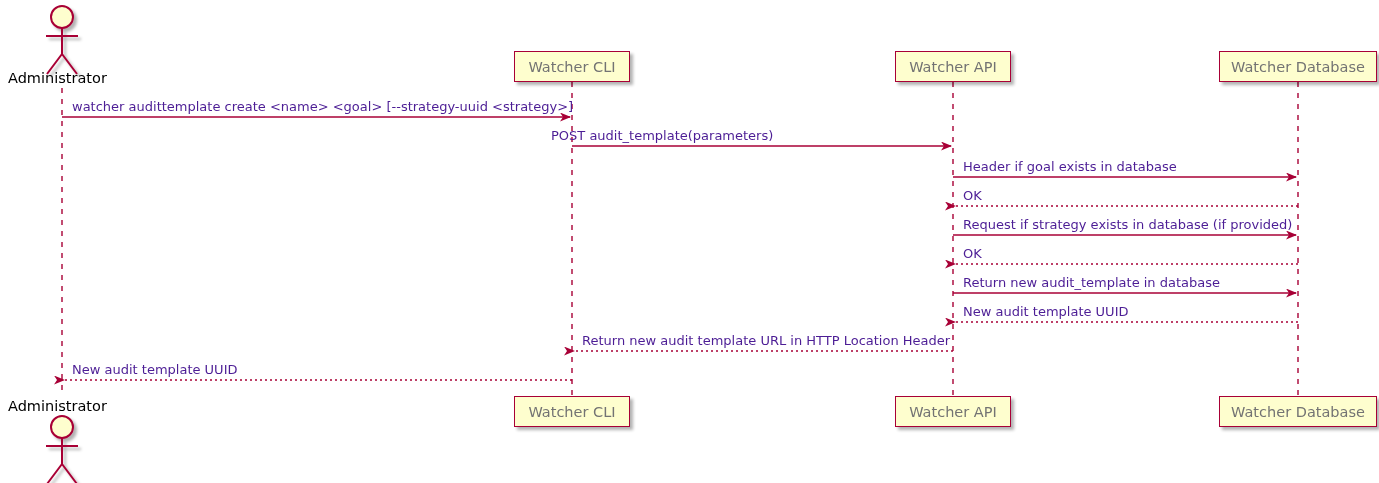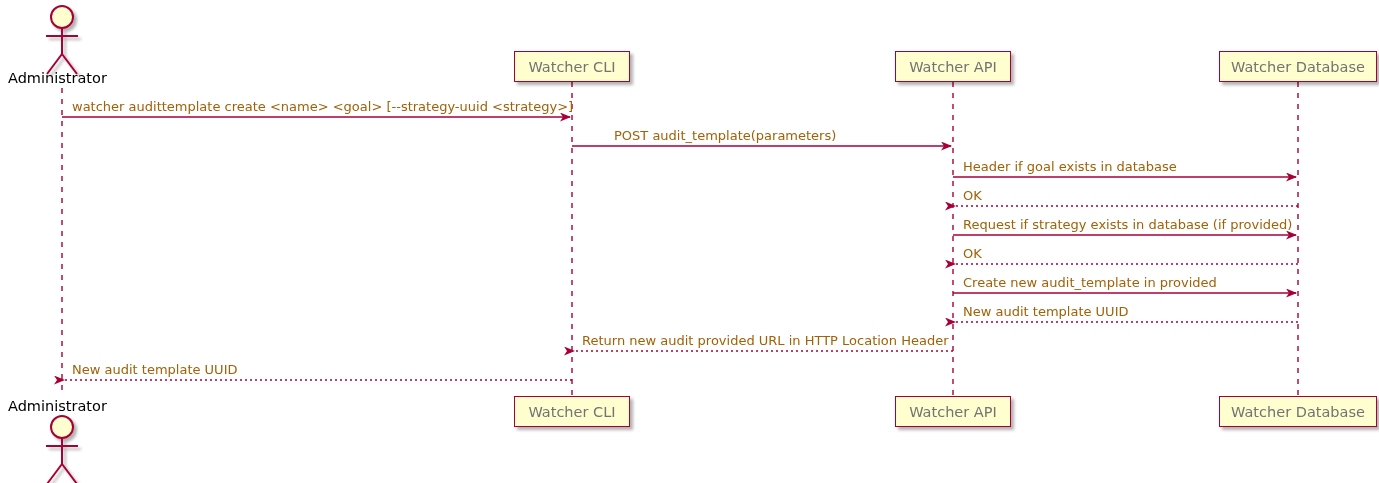--- a/index.html
+++ b/index.html
@@ -4,21 +4,21 @@
 <style>
   html,body{margin:0;padding:0;background:#ffffff;}
   body{font-family:"DejaVu Sans","Liberation Sans",sans-serif;}
   #diagram{position:relative;width:1379px;height:483px;background:#ffffff;overflow:hidden;padding-left:38px;}
   #svg-layer{position:absolute;left:0;top:0;width:1379px;height:483px;}
   .pbox{position:absolute;background:#FEFECE;border:1.5px solid #A80036;
         box-shadow:3px 3px 3px rgba(0,0,0,0.30);
         display:flex;align-items:center;justify-content:center;
         font-size:14.5px;color:#737373;white-space:nowrap;box-sizing:border-box;}
   .actor-label{position:absolute;font-size:14.5px;color:#000000;white-space:nowrap;}
-  .msg{position:absolute;font-size:13px;color:#a16207;white-space:nowrap;}
+  .msg{position:absolute;font-size:13px;color:#4c1d95;white-space:nowrap;}
 </style>
 </head>
 <body>
 
 <div id="diagram">
 
   <svg id="svg-layer" xmlns="http://www.w3.org/2000/svg" viewBox="0 0 1379 483">
     <defs>
       <marker id="arrow-r" markerWidth="11" markerHeight="9" refX="10" refY="4.5" orient="auto" markerUnits="userSpaceOnUse">
         <path d="M0,0 L11,4.5 L0,9 L3,4.5 Z" fill="#A80036"></path>
@@ -72,24 +72,24 @@
       <div class="actor-label" style="left: 8px; top: 398px;">Administrator</div>
       <div class="pbox" style="left: 513.8px; top: 51px; width: 116.4px; height: 31px;">Watcher CLI</div>
       <div class="pbox" style="left: 513.8px; top: 396px; width: 116.4px; height: 31px;">Watcher CLI</div>
       <div class="pbox" style="left: 894.8px; top: 51px; width: 116.4px; height: 31px;">Watcher API</div>
       <div class="pbox" style="left: 894.8px; top: 396px; width: 116.4px; height: 31px;">Watcher API</div>
       <div class="pbox" style="left: 1218.8px; top: 51px; width: 158.4px; height: 31px;">Watcher Database</div>
       <div class="pbox" style="left: 1218.8px; top: 396px; width: 158.4px; height: 31px;">Watcher Database</div>
     </div>
   <div id="labels">
       <div class="msg" style="left: 72px; top: 99px;">watcher audittemplate create &lt;name&gt; &lt;goal&gt; [--strategy-uuid &lt;strategy&gt;]</div>
-      <div class="msg" style="left: 614px; top: 128px;">POST audit_template(parameters)</div>
+      <div class="msg" style="left: 551px; top: 128px;">POST audit_template(parameters)</div>
       <div class="msg" style="left: 963px; top: 159px;">Header if goal exists in database</div>
       <div class="msg" style="left: 963px; top: 188px;">OK</div>
       <div class="msg" style="left: 963px; top: 217px;">Request if strategy exists in database (if provided)</div>
       <div class="msg" style="left: 963px; top: 246px;">OK</div>
-      <div class="msg" style="left: 963px; top: 275px;">Create new audit_template in provided</div>
+      <div class="msg" style="left: 963px; top: 275px;">Return new audit_template in database</div>
       <div class="msg" style="left: 963px; top: 304px;">New audit template UUID</div>
-      <div class="msg" style="left: 582px; top: 333px;">Return new audit provided URL in HTTP Location Header</div>
+      <div class="msg" style="left: 582px; top: 333px;">Return new audit template URL in HTTP Location Header</div>
       <div class="msg" style="left: 72px; top: 362px;">New audit template UUID</div>
     </div>
 
 </div>
 
 </body></html>

